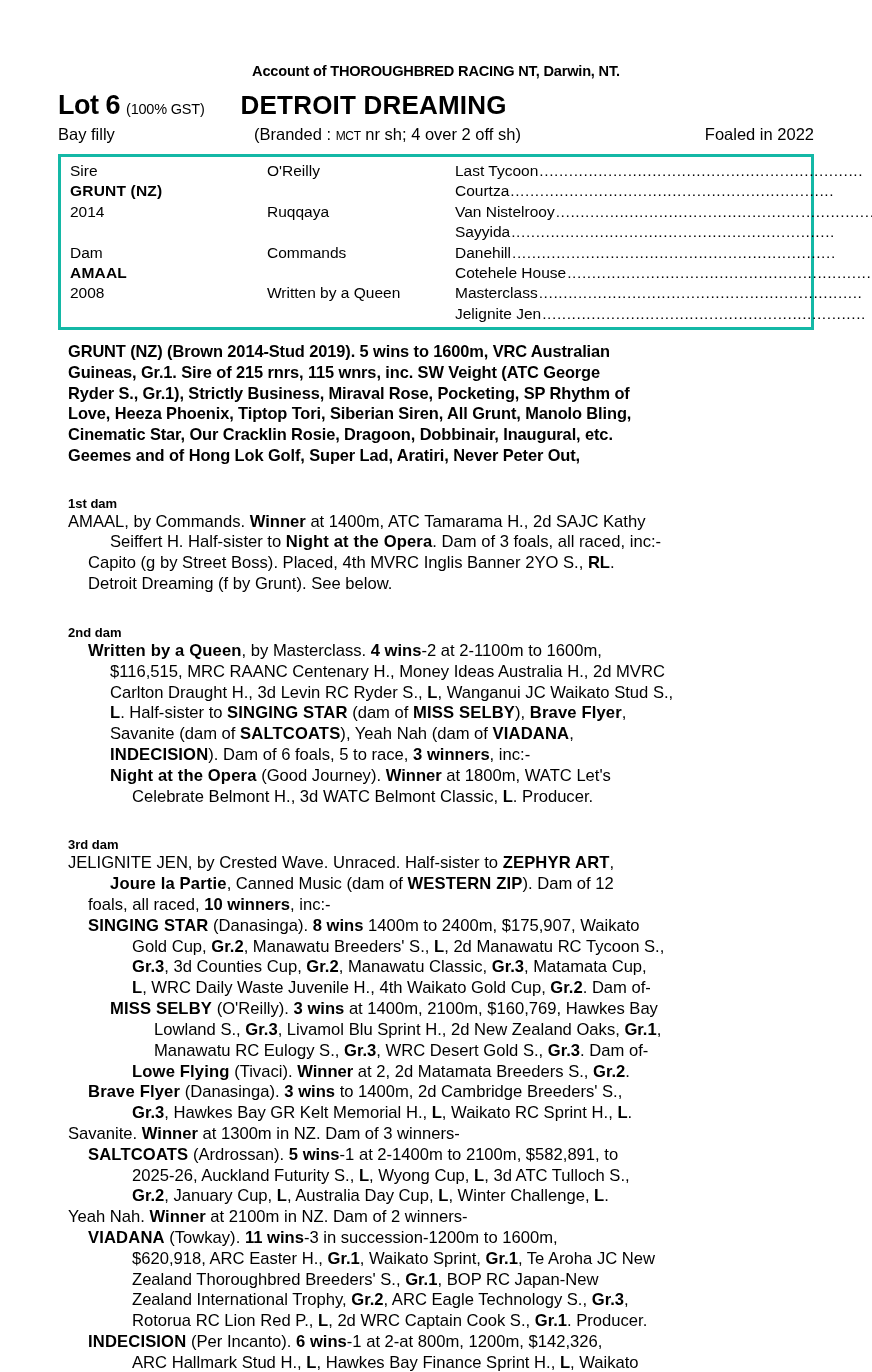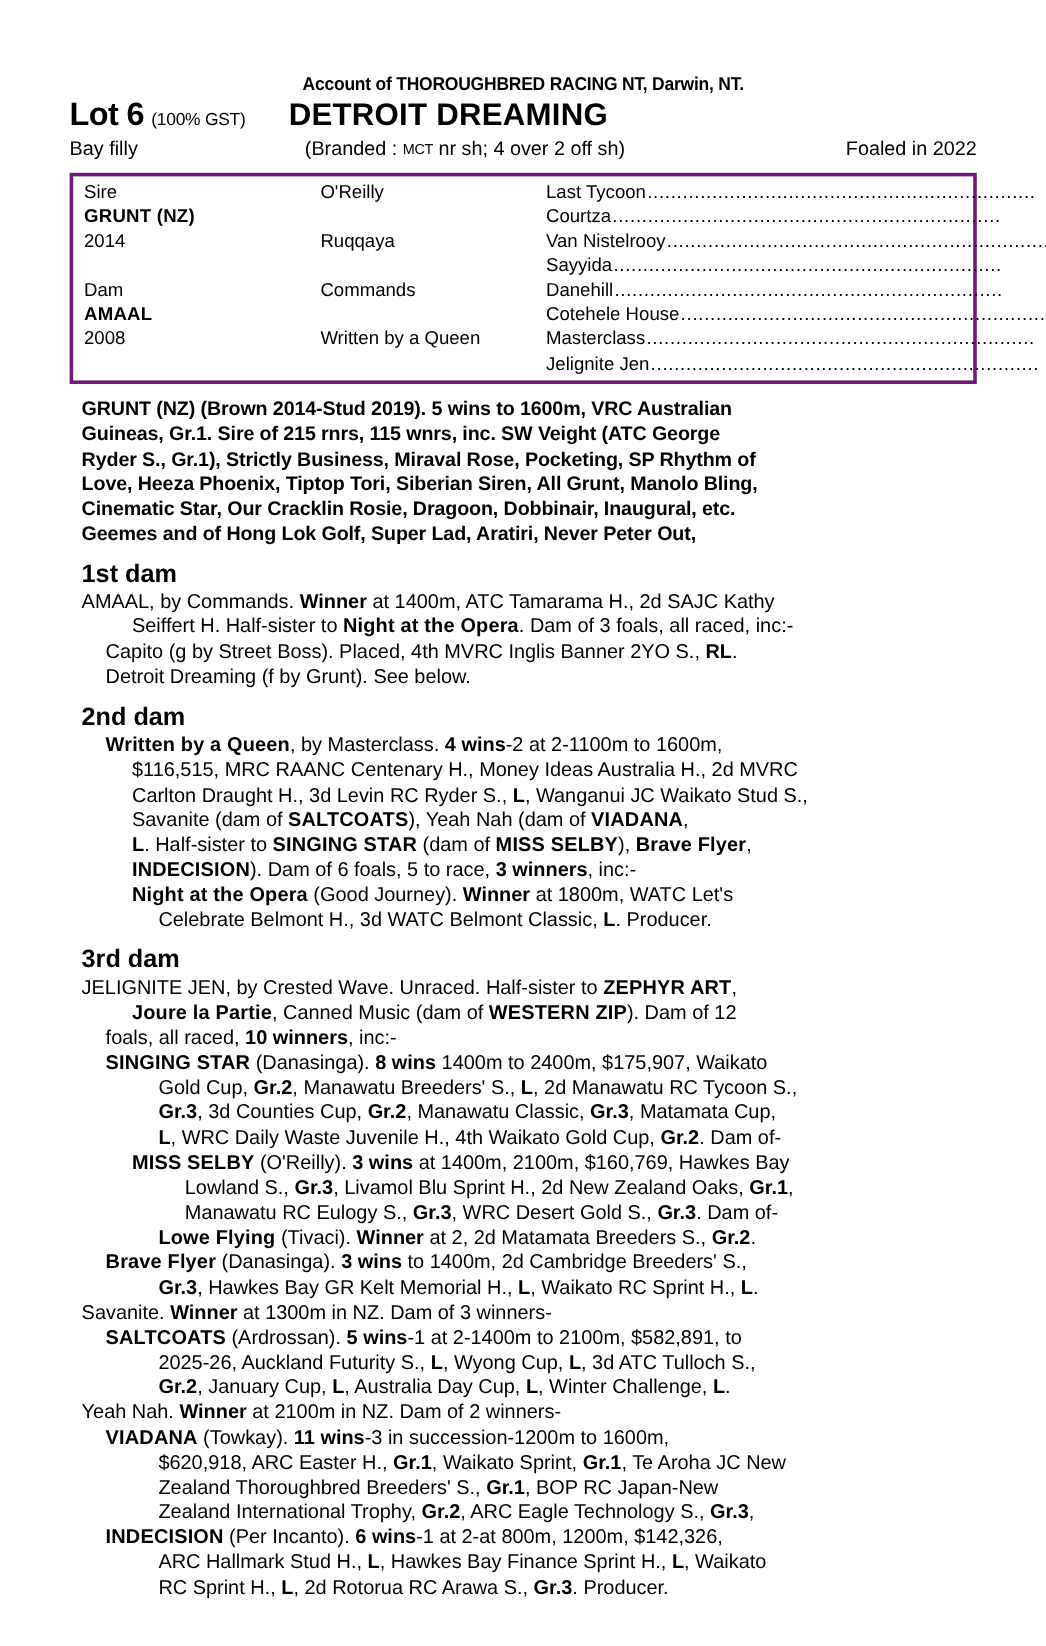--- a/index.html
+++ b/index.html
@@ -28,20 +28,21 @@
     font-weight: bold;
     font-size: 15.5px;
     letter-spacing: -0.2px;
     padding-top: 62px;
     font-stretch: condensed;
     transform: scaleX(0.94);
   }
   .lot-row {
     display: flex;
     align-items: baseline;
+    margin-top: 10px;
   }
   .lot-no {
     font-size: 27px;
     font-weight: bold;
     letter-spacing: -0.5px;
   }
   .gst {
     font-size: 14.5px;
     margin-left: 6px;
     letter-spacing: -0.2px;
@@ -64,21 +65,21 @@
     font-size: 12px;
     letter-spacing: -0.3px;
     vertical-align: 0.5px;
     text-align: center;
   }
   .foaled { flex: 0 0 auto; text-align: right; }
 
   
   .ped-table {
     margin-top: 10px;
-    border: 3px solid #701a75;
+    border: 3px solid #14b8a6;
     padding: 4px 0 3px 0;
     display: flex;
     font-size: 15.5px;
     line-height: 1.31;
   }
   .ped-col-1 { flex: 0 0 206px; padding-left: 9px; box-sizing: border-box; }
   .ped-col-2 { flex: 0 0 188px; box-sizing: border-box; }
   .ped-col-3 { flex: 1 1 auto; padding-right: 9px; box-sizing: border-box; }
   .ped-row { height: 20.4px; white-space: nowrap; overflow: hidden; }
   .ped-bold { font-weight: bold; letter-spacing: 0.2px; }
@@ -104,22 +105,22 @@
     line-height: 1.265;
     text-align: justify;
     letter-spacing: -0.1px;
     padding: 0 2px 0 10px;
   }
   .sire-summary > span { display: block; }
 
   
   .dam-head {
     font-weight: bold;
-    font-size: 21px;
-    margin-top: 11px;
+    font-size: 13px;
+    margin-top: 30px;
     margin-bottom: 1px;
     padding-left: 10px;
   }
   .para {
     font-size: 16.6px;
     line-height: 1.255;
     text-align: justify;
     text-justify: inter-word;
   }
   .para > span { display: block; }
@@ -232,22 +233,22 @@
     <span class="lvl2"><span>Seiffert H. Half-sister to </span><b class="sp">Night at the Opera</b><span>. Dam of 3 foals, all raced, inc:-</span></span>
     <span class="lvl1"><span>Capito (g by Street Boss). Placed, 4th MVRC Inglis Banner 2YO S., </span><b>RL</b><span>.</span></span>
     <span class="lvl1">Detroit Dreaming (f by Grunt). See below.</span>
   </div>
 
   <div class="dam-head">2nd dam</div>
   <div class="para">
     <span class="lvl1"><b class="sp">Written by a Queen</b><span>, by Masterclass. </span><b>4 wins</b><span>-2 at 2-1100m to 1600m,</span></span>
     <span class="lvl2">$116,515, MRC RAANC Centenary H., Money Ideas Australia H., 2d MVRC</span>
     <span class="lvl2"><span>Carlton Draught H., 3d Levin RC Ryder S., </span><b>L</b><span>, Wanganui JC Waikato Stud S.,</span></span>
+    <span class="lvl2"><b>L</b><span>. Half-sister to </span><b class="sp">SINGING STAR</b><span> (dam of </span><b class="sp">MISS SELBY</b><span>), </span><b class="sp">Brave Flyer</b><span>,</span></span>
     <span class="lvl2"><span>Savanite (dam of </span><b class="sp">SALTCOATS</b><span>), Yeah Nah (dam of </span><b class="sp">VIADANA</b><span>,</span></span>
-    <span class="lvl2"><b>L</b><span>. Half-sister to </span><b class="sp">SINGING STAR</b><span> (dam of </span><b class="sp">MISS SELBY</b><span>), </span><b class="sp">Brave Flyer</b><span>,</span></span>
     <span class="lvl2"><b class="sp">INDECISION</b><span>). Dam of 6 foals, 5 to race, </span><b>3 winners</b><span>, inc:-</span></span>
     <span class="lvl2"><b class="sp">Night at the Opera</b><span> (Good Journey). </span><b>Winner</b><span> at 1800m, WATC Let's</span></span>
     <span class="lvl3"><span>Celebrate Belmont H., 3d WATC Belmont Classic, </span><b>L</b><span>. Producer.</span></span>
   </div>
 
   <div class="dam-head">3rd dam</div>
   <div class="para">
     <span class="lvl0"><span>JELIGNITE JEN, by Crested Wave. Unraced. Half-sister to </span><b class="sp">ZEPHYR ART</b><span>,</span></span>
     <span class="lvl2"><b class="sp">Joure la Partie</b><span>, Canned Music (dam of </span><b class="sp">WESTERN ZIP</b><span>). Dam of 12</span></span>
     <span class="lvl1"><span>foals, all raced, </span><b>10 winners</b><span>, inc:-</span></span>
@@ -269,19 +270,20 @@
     <span class="lvl0"><span>Savanite. </span><b>Winner</b><span> at 1300m in NZ. Dam of 3 winners-</span></span>
     <span class="lvl1"><b class="sp">SALTCOATS</b><span> (Ardrossan). </span><b>5 wins</b><span>-1 at 2-1400m to 2100m, $582,891, to</span></span>
     <span class="lvl3"><span>2025-26, Auckland Futurity S., </span><b>L</b><span>, Wyong Cup, </span><b>L</b><span>, 3d ATC Tulloch S.,</span></span>
     <span class="lvl3"><b>Gr.2</b><span>, January Cup, </span><b>L</b><span>, Australia Day Cup, </span><b>L</b><span>, Winter Challenge, </span><b>L</b><span>.</span></span>
 
     <span class="lvl0"><span>Yeah Nah. </span><b>Winner</b><span> at 2100m in NZ. Dam of 2 winners-</span></span>
     <span class="lvl1"><b class="sp">VIADANA</b><span> (Towkay). </span><b>11 wins</b><span>-3 in succession-1200m to 1600m,</span></span>
     <span class="lvl3"><span>$620,918, ARC Easter H., </span><b>Gr.1</b><span>, Waikato Sprint, </span><b>Gr.1</b><span>, Te Aroha JC New</span></span>
     <span class="lvl3"><span>Zealand Thoroughbred Breeders' S., </span><b>Gr.1</b><span>, BOP RC Japan-New</span></span>
     <span class="lvl3"><span>Zealand International Trophy, </span><b>Gr.2</b><span>, ARC Eagle Technology S., </span><b>Gr.3</b><span>,</span></span>
+    <span class="lvl3"><span>Rotorua RC Lion Red P., </span><b>L</b><span>, 2d WRC Captain Cook S., </span><b>Gr.1</b><span>. Producer.</span></span>
 
     <span class="lvl1"><b class="sp">INDECISION</b><span> (Per Incanto). </span><b>6 wins</b><span>-1 at 2-at 800m, 1200m, $142,326,</span></span>
     <span class="lvl3"><span>ARC Hallmark Stud H., </span><b>L</b><span>, Hawkes Bay Finance Sprint H., </span><b>L</b><span>, Waikato</span></span>
     <span class="lvl3"><span>RC Sprint H., </span><b>L</b><span>, 2d Rotorua RC Arawa S., </span><b>Gr.3</b><span>. Producer.</span></span>
   </div>
 
 </div>
 
 </body></html>

